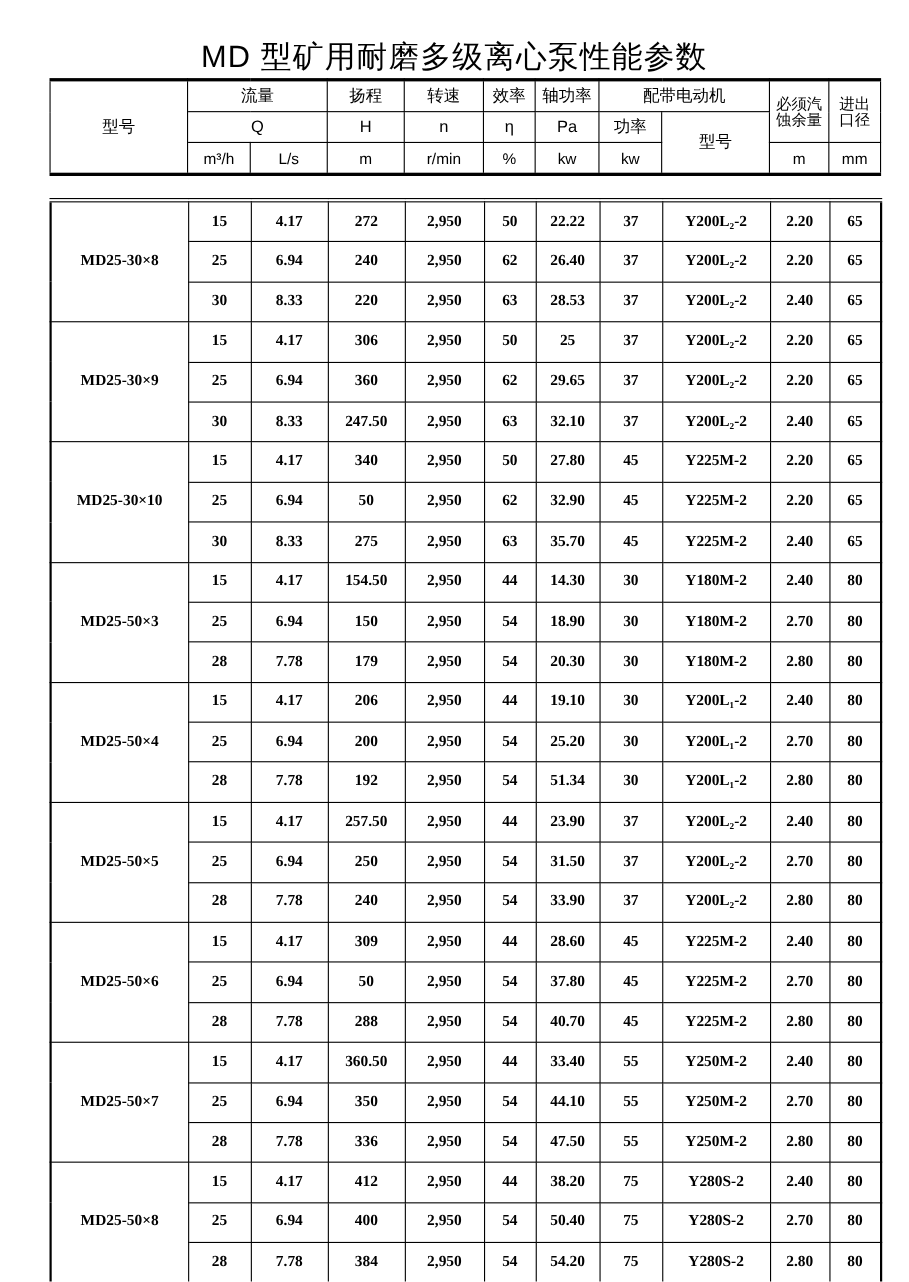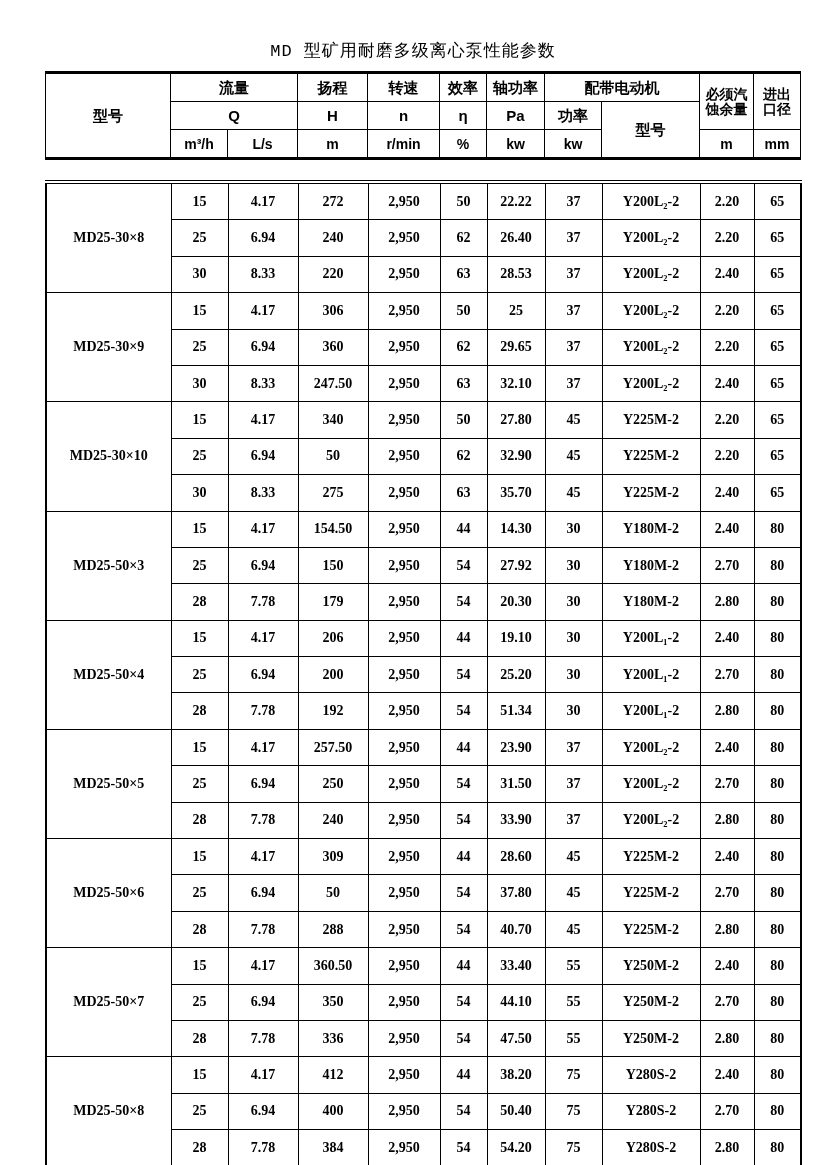--- a/index.html
+++ b/index.html
@@ -9,24 +9,24 @@
   }
   body {
     width: 826px;
     height: 1165px;
     font-family: "Liberation Serif", serif;
     color: #000;
   }
   .page-title {
     margin: 41px 0 0 0;
     text-align: center;
-    font-size: 17px;
+    font-size: 28px;
     line-height: 22px;
     letter-spacing: 1px;
-    font-family: Liberation Mono, monospace;
+    font-family: Liberation Sans, sans-serif;
     color: #000;
     white-space: nowrap;
   }
   table {
     border-collapse: collapse;
     table-layout: fixed;
     width: 755px;
     margin-left: 45px;
   }
   col.c1  { width: 125px; }
@@ -46,21 +46,21 @@
     border-top: 3px solid #000;
     border-bottom: 3px solid #000;
   }
   .header-table td {
     border: 1px solid #000;
     height: 27px;
     padding: 0;
     text-align: center;
     vertical-align: middle;
     font-family: "Liberation Sans", sans-serif;
-    font-weight: bold;
+    font-weight: normal;
     font-size: 15px;
     line-height: 16px;
     overflow: hidden;
     white-space: nowrap;
   }
   .header-table td .stack-line { display: block; font-size: 14px; line-height: 15px; }
   .header-table td.unit { font-size: 14px; text-align: center; }
 
   .body-table {
     margin-top: 20px;
@@ -278,21 +278,21 @@
         <td>Y180M-2</td>
         <td>2.40</td>
         <td>80</td>
       </tr>
       <tr>
         <td>25</td>
         <td>6.94</td>
         <td>150</td>
         <td>2,950</td>
         <td>54</td>
-        <td>27.92</td>
+        <td>18.90</td>
         <td>30</td>
         <td>Y180M-2</td>
         <td>2.70</td>
         <td>80</td>
       </tr>
       <tr>
         <td>28</td>
         <td>7.78</td>
         <td>179</td>
         <td>2,950</td>

